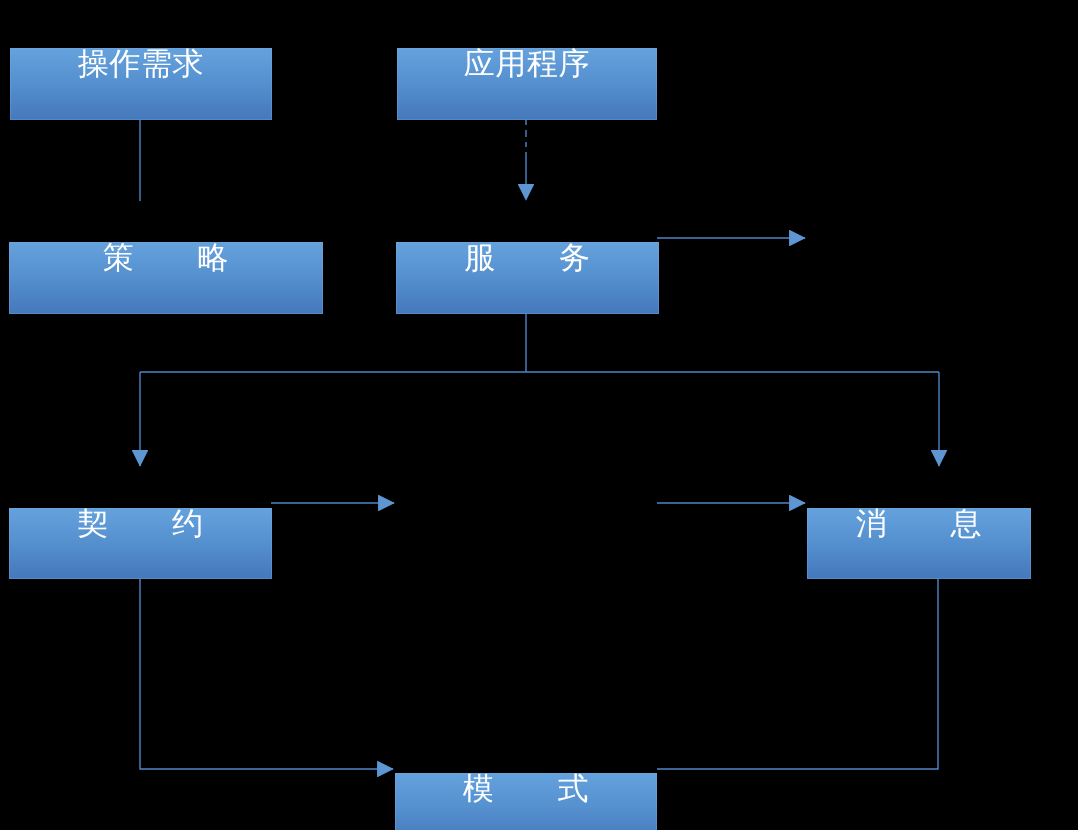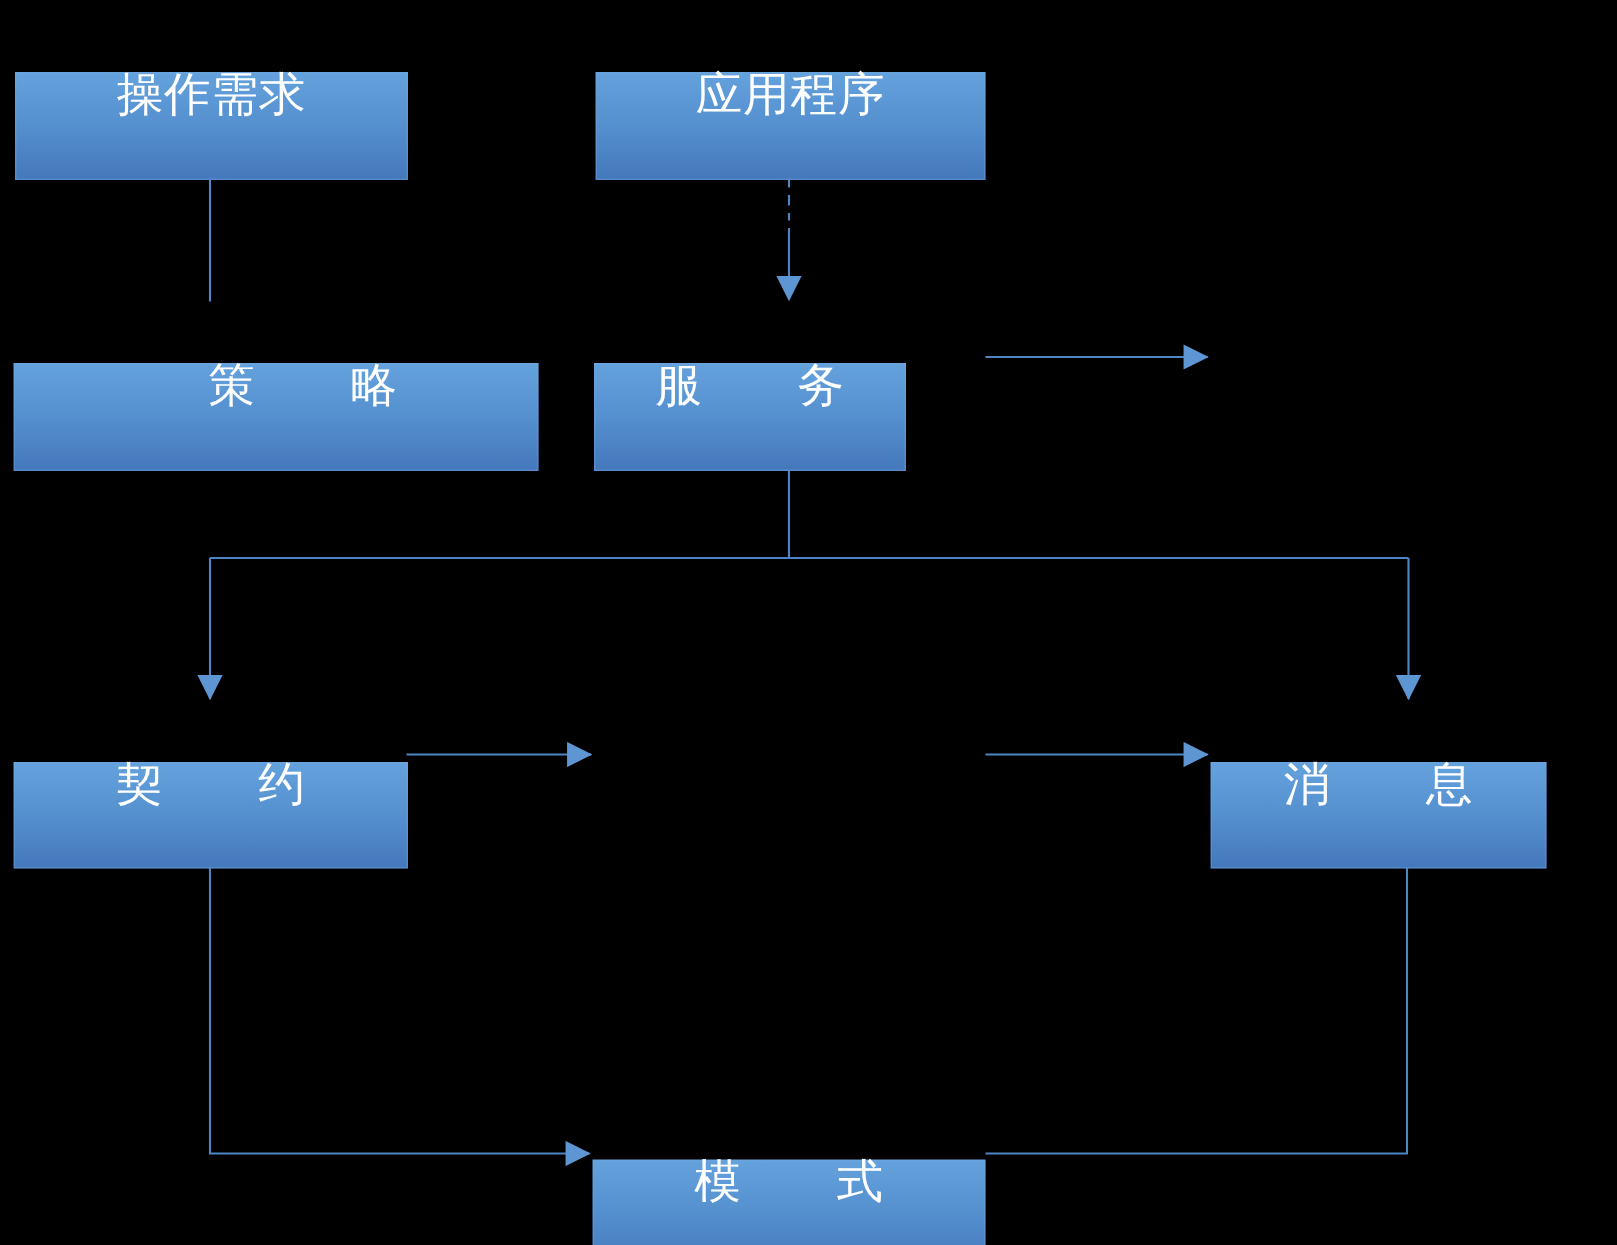--- a/index.html
+++ b/index.html
@@ -34,22 +34,22 @@
     color: #ffffff;
     font-size: 31px;
     line-height: 1;
     white-space: pre;
     text-align: center;
     letter-spacing: 0.02em;
   }
   
   #node-operation-requirements { left: 10px;  top: 8px;   width: 262px; height: 72px; }
   #node-application            { left: 397px; top: 8px;   width: 260px; height: 72px; }
-  #node-strategy               { left: 9px;   top: 202px; width: 314px; height: 72px; padding-left: 36px; }
-  #node-service                { left: 396px; top: 202px; width: 208px; height: 72px; }
+  #node-strategy               { left: 9px;   top: 202px; width: 314px; height: 72px; }
+  #node-service                { left: 396px; top: 202px; width: 263px; height: 72px; }
   #node-status                 { left: 807px; top: 202px; width: 264px; height: 72px; }
   #node-contract               { left: 9px;   top: 468px; width: 263px; height: 71px; }
   #node-message-exchange-pattern { left: 396px; top: 468px; width: 261px; height: 71px; }
   #node-message                { left: 807px; top: 468px; width: 224px; height: 71px; }
   #node-pattern                { left: 395px; top: 733px; width: 262px; height: 71px; }
 
   .edge {
     stroke: #4e86c5;
     stroke-width: 1.4;
     fill: none;

